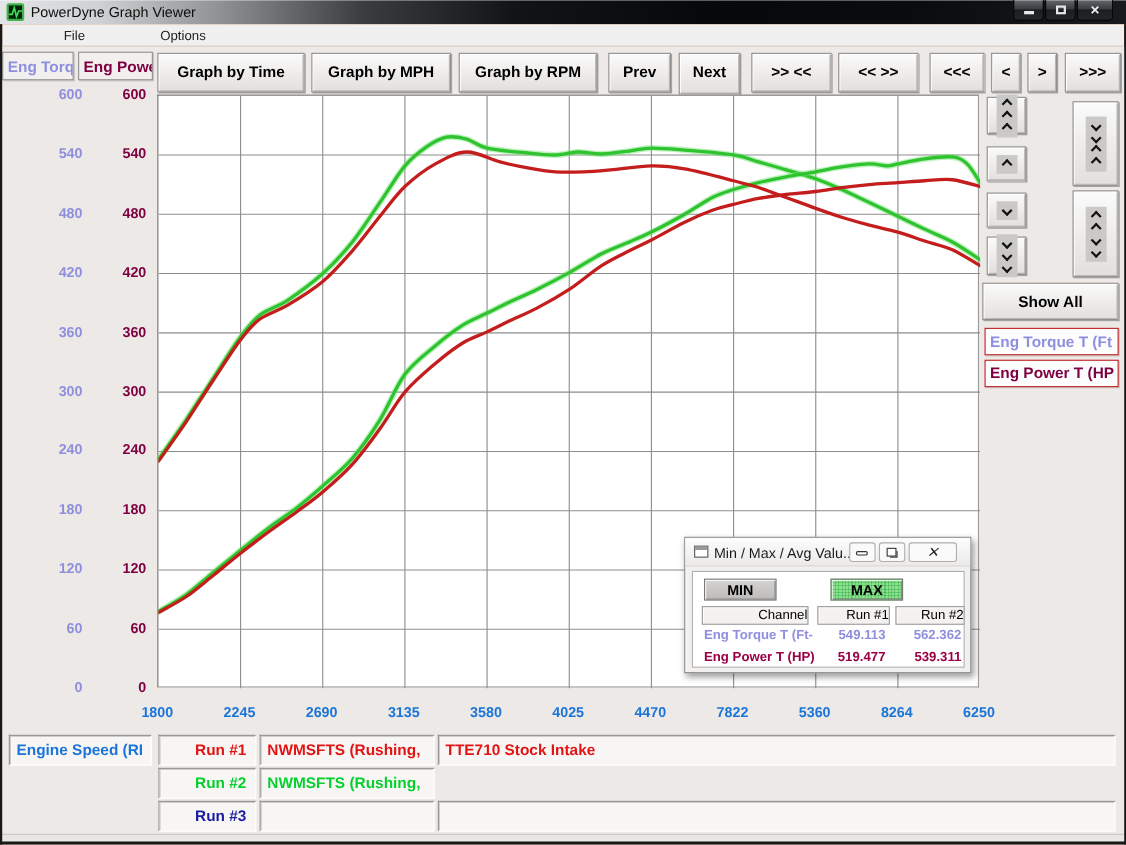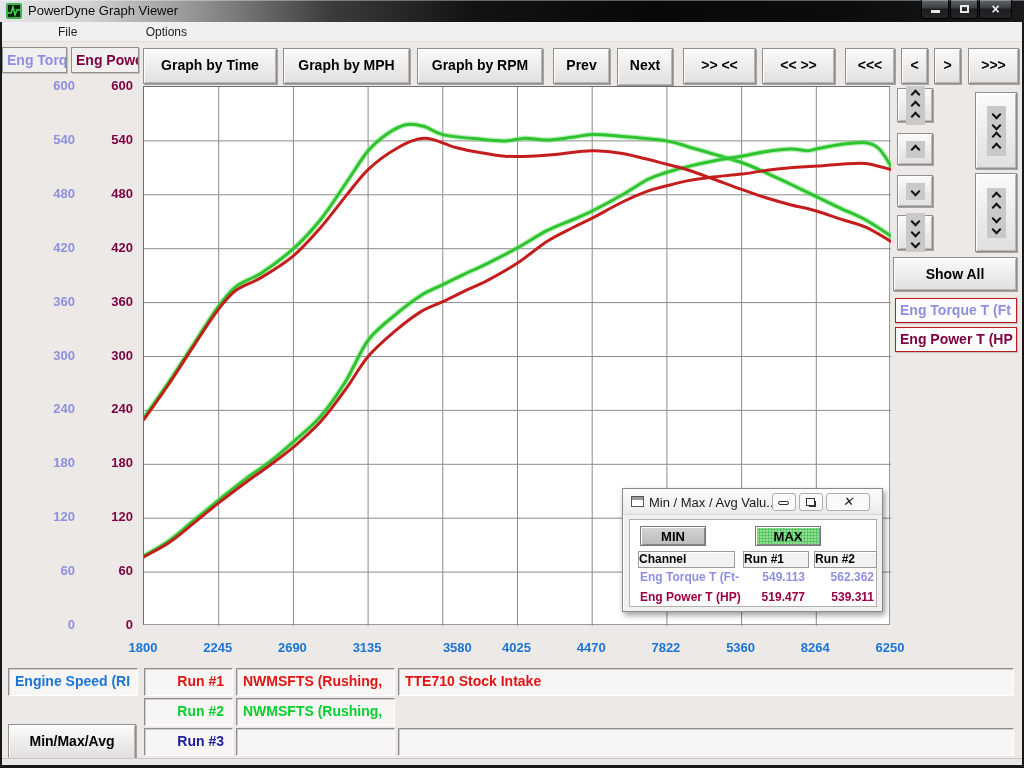--- a/index.html
+++ b/index.html
@@ -88,21 +88,21 @@
   .mmbtn .x { position:absolute; left:0; right:0; top:0; text-align:center; font-size:13px; color:#222; font-style:italic; }
   #mm-min { left:149px; } #mm-res { left:176px; } #mm-cls { left:203px; width:44px; }
   .mm-body { position:absolute; left:6px; top:30px; width:248px; height:88px; background:#ffffff; border:1px solid #b2b0ae; }
   .mm-btn { position:absolute; top:6px; width:66px; height:20px; font-size:13px; font-weight:700; text-align:center;
     border:1px solid #777; box-shadow:inset 1px 1px 0 #fff, inset -1px -1px 0 #8c8a88; }
   #mm-minbtn { left:10px; background:linear-gradient(180deg,#d6d4d2,#bdbbb9); }
   #mm-maxbtn { left:125px; background-color:#8ee08e;
     background-image:repeating-linear-gradient(90deg, rgba(0,150,40,.30) 0 1px, transparent 1px 3px),
                      repeating-linear-gradient(0deg, rgba(0,150,40,.30) 0 1px, transparent 1px 3px); }
   .mm-hdr { position:absolute; top:31px; height:17px; background:#f4f2f1; border:1px solid #9a9a9a;
-    box-shadow:inset 1px 1px 0 #fff; font-size:12px; font-weight:700; text-align:left; }
+    box-shadow:inset 1px 1px 0 #fff; font-size:12px; font-weight:400; text-align:right; }
   .mm-row { position:absolute; height:18px; font-size:12px; font-weight:700; }
   .mm-ch { position:absolute; left:10px; width:120px; white-space:nowrap; overflow:hidden; }
   .mm-v1 { position:absolute; left:105px; width:70px; text-align:right; }
   .mm-v2 { position:absolute; left:176px; width:68px; text-align:right; }
   .c-torq { color:#8f8fdf; } .c-pow { color:#9b0045; }
 
   
   .edge { position:absolute; background:#17181a; }
   #edge-l { left:0; top:22px; width:2px; height:746px; }
   #edge-r { right:0; top:22px; width:2px; height:746px; }
@@ -210,21 +210,21 @@
           <path d="M 0.0 332.4 C 4.2 326.4, 16.8 308.9, 25.2 296.5 C 33.6 284.0, 42.1 270.2, 50.4 257.8 C 58.6 245.4, 67.7 231.0, 74.7 221.9 C 81.7 212.8, 85.2 208.3, 92.3 203.0 C 99.5 197.8, 108.0 196.1, 117.5 190.4 C 127.0 184.8, 139.6 177.1, 149.4 168.9 C 159.2 160.7, 167.6 150.9, 176.3 141.0 C 184.9 131.2, 193.5 119.3, 201.4 109.6 C 209.4 99.9, 215.7 90.6, 224.1 82.6 C 232.5 74.7, 242.4 67.2, 251.8 62.0 C 261.2 56.7, 270.5 51.5, 280.3 51.2 C 290.1 50.9, 301.3 57.8, 310.6 60.2 C 319.8 62.6, 327.3 64.1, 335.7 65.6 C 344.1 67.1, 352.5 68.6, 360.9 69.2 C 369.3 69.8, 377.7 69.5, 386.1 69.2 C 394.5 68.9, 400.9 68.3, 411.3 67.4 C 421.6 66.5, 437.0 63.9, 448.2 63.8 C 459.4 63.6, 466.0 64.2, 478.4 66.5 C 490.9 68.7, 511.7 74.4, 522.9 77.3 C 534.1 80.1, 537.6 81.0, 545.6 83.5 C 553.5 86.1, 562.1 89.4, 570.7 92.5 C 579.4 95.7, 589.2 99.4, 597.6 102.4 C 606.0 105.4, 613.0 107.9, 621.1 110.5 C 629.2 113.0, 637.7 115.4, 646.3 117.7 C 654.8 119.9, 663.9 121.6, 672.3 124.0 C 680.7 126.4, 688.4 129.4, 696.6 132.1 C 704.9 134.8, 713.4 136.4, 721.8 140.1 C 730.2 143.9, 742.8 152.1, 747.0 154.5" fill="none" stroke="#c41d1d" stroke-width="3" stroke-linecap="round"></path>
           <path d="M 0.0 469.8 C 4.2 467.4, 16.8 461.1, 25.2 455.5 C 33.6 449.8, 42.1 442.3, 50.4 435.7 C 58.6 429.1, 66.3 422.5, 74.7 415.9 C 83.1 409.3, 92.2 402.5, 100.7 396.2 C 109.3 389.9, 117.8 384.2, 125.9 378.2 C 134.0 372.2, 141.0 367.4, 149.4 360.2 C 157.8 353.0, 167.6 344.7, 176.3 335.1 C 184.9 325.5, 193.5 313.7, 201.4 302.7 C 209.4 291.8, 215.7 279.4, 224.1 269.5 C 232.5 259.6, 243.0 250.9, 251.8 243.4 C 260.6 236.0, 269.1 229.4, 277.0 224.6 C 284.8 219.8, 291.8 218.0, 298.8 214.7 C 305.8 211.4, 311.4 208.4, 318.9 204.8 C 326.5 201.2, 335.0 197.9, 344.1 193.1 C 353.2 188.4, 363.7 182.5, 373.5 176.1 C 383.3 169.6, 393.8 160.4, 402.9 154.5 C 412.0 148.7, 420.5 144.9, 428.1 141.0 C 435.6 137.1, 439.8 135.5, 448.2 131.2 C 456.6 126.8, 469.2 119.5, 478.4 115.0 C 487.6 110.5, 496.2 106.9, 503.6 104.2 C 511.0 101.5, 515.9 100.6, 522.9 98.8 C 529.9 97.0, 537.6 94.9, 545.6 93.4 C 553.5 91.9, 562.1 90.9, 570.7 89.8 C 579.4 88.8, 589.2 88.2, 597.6 87.1 C 606.0 86.1, 613.0 84.6, 621.1 83.5 C 629.2 82.5, 637.7 81.6, 646.3 80.8 C 654.8 80.1, 663.9 79.7, 672.3 79.1 C 680.7 78.5, 688.4 77.7, 696.6 77.3 C 704.9 76.8, 713.4 75.5, 721.8 76.4 C 730.2 77.3, 742.8 81.6, 747.0 82.6" fill="none" stroke="#c41d1d" stroke-width="3" stroke-linecap="round"></path>
         </svg>
       </div>
 
     <div id="xaxis">
         <div class="xlab" style="left: 113px; color: rgb(27, 117, 216);">1800</div>
         <div class="xlab" style="left: 187.7px; color: rgb(27, 117, 216);">2245</div>
         <div class="xlab" style="left: 262.4px; color: rgb(27, 117, 216);">2690</div>
         <div class="xlab" style="left: 337.1px; color: rgb(27, 117, 216);">3135</div>
-        <div class="xlab" style="left: 411.8px; color: rgb(27, 117, 216); text-align: right;">3580</div>
+        <div class="xlab" style="left: 411.8px; color: rgb(27, 117, 216);">3580</div>
         <div class="xlab" style="left: 486.5px; color: rgb(27, 117, 216);">4025</div>
         <div class="xlab" style="left: 561.2px; color: rgb(27, 117, 216);">4470</div>
         <div class="xlab" style="left: 635.9px; color: rgb(27, 117, 216);">7822</div>
         <div class="xlab" style="left: 710.6px; color: rgb(27, 117, 216);">5360</div>
         <div class="xlab" style="left: 785.3px; color: rgb(27, 117, 216);">8264</div>
         <div class="xlab" style="left: 860px; color: rgb(27, 117, 216);">6250</div>
       </div>
 
     <div id="rightpanel">
         <div class="btn3d scrollbtn" style="left: 897px; top: 46px; width: 36px; height: 34px;">
@@ -288,22 +288,20 @@
     <div class="field c-run2 right-al" style="left:144px; top:656px; width:89px; height:28px;">
       <span>Run #2</span></div>
     <div class="field c-run2" style="left:236px; top:656px; width:159px; height:28px;">
       <span>NWMSFTS (Rushing,</span></div>
 
     <div class="field c-run3 right-al" style="left:144px; top:686px; width:89px; height:28px;">
       <span>Run #3</span></div>
     <div class="field" style="left:236px; top:686px; width:159px; height:28px;"><span></span></div>
     <div class="field" style="left:398px; top:686px; width:616px; height:28px;"><span></span></div>
 
-    <div class="btn3d" style="left:8px; top:682px; width:128px; height:36px;">
-      <span>Min/Max/Avg</span></div>
 
     <div id="mmwin">
       <div class="mtitle">
         <div class="mm-ico"></div>
         <div class="txt">Min / Max / Avg Valu...</div>
         <div class="mmbtn" id="mm-min">
             <div class="bar"></div>
           </div>
         <div class="mmbtn" id="mm-res">
             <div class="box"></div>

